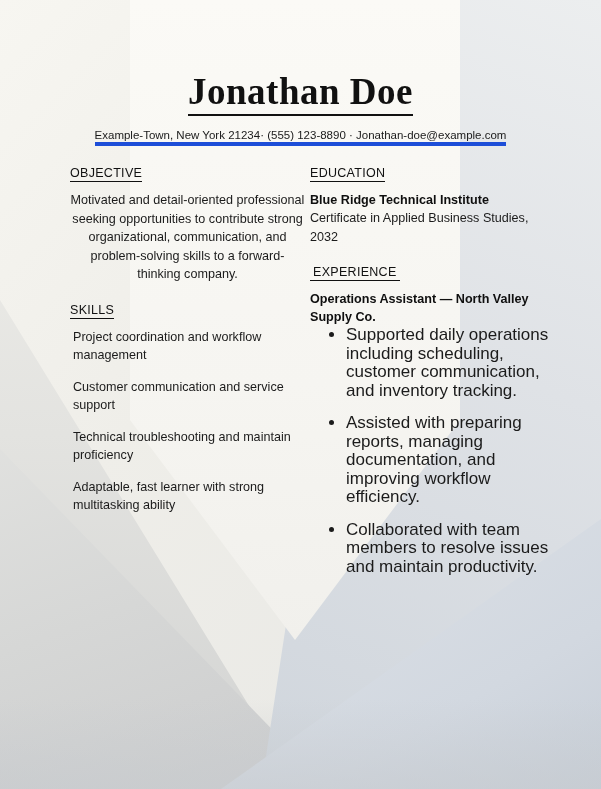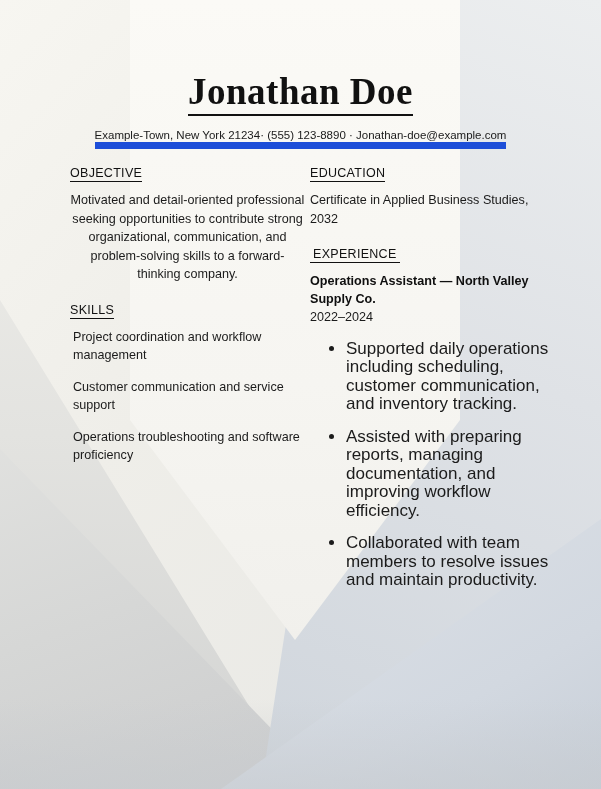--- a/index.html
+++ b/index.html
@@ -95,21 +95,21 @@
   .contact {
     position: absolute;
     left: 0;
     top: 129px;
     width: 601px;
     text-align: center;
     font-size: 11.5px;
     color: #1a1a1a;
   }
   .contact span {
-    border-bottom: 7px solid #1d4ed8;
+    border-bottom: 4px solid #1d4ed8;
     padding-bottom: 1px;
   }
 
   
   .col-left {
     position: absolute;
     left: 70px;
     top: 163px;
     width: 235px;
   }
@@ -201,32 +201,33 @@
     </div>
 
     <div class="col-left">
 
       <div class="section-head">OBJECTIVE</div>
       <p class="body-text">Motivated and detail-oriented professional seeking opportunities to contribute strong organizational, communication, and problem-solving skills to a forward-thinking company.</p>
 
       <div class="section-head">SKILLS</div>
       <p class="skill-item">Project coordination and workflow management</p>
       <p class="skill-item">Customer communication and service support</p>
-      <p class="skill-item">Operations troubleshooting and software proficiency</p>
+      <p class="skill-item">Technical troubleshooting and maintain proficiency</p>
+      <p class="skill-item">Adaptable, fast learner with strong multitasking ability</p>
 
     </div>
 
     <div class="col-right">
 
       <div class="section-head">EDUCATION</div>
+      <p class="sub-bold">Blue Ridge Technical Institute</p>
       <p class="sub-reg">Certificate in Applied Business Studies, 2032</p>
 
       <div class="section-head sp mt-sec"> EXPERIENCE</div>
       <p class="sub-bold">Operations Assistant — North Valley Supply Co.</p>
-      <p class="date-line">2022–2024</p>
 
       <ul class="bullets">
         <li>Supported daily operations including scheduling, customer communication, and inventory tracking.</li>
         <li>Assisted with preparing reports, managing documentation, and improving workflow efficiency.</li>
         <li>Collaborated with team members to resolve issues and maintain productivity.</li>
       </ul>
 
     </div>
 
   </div>

